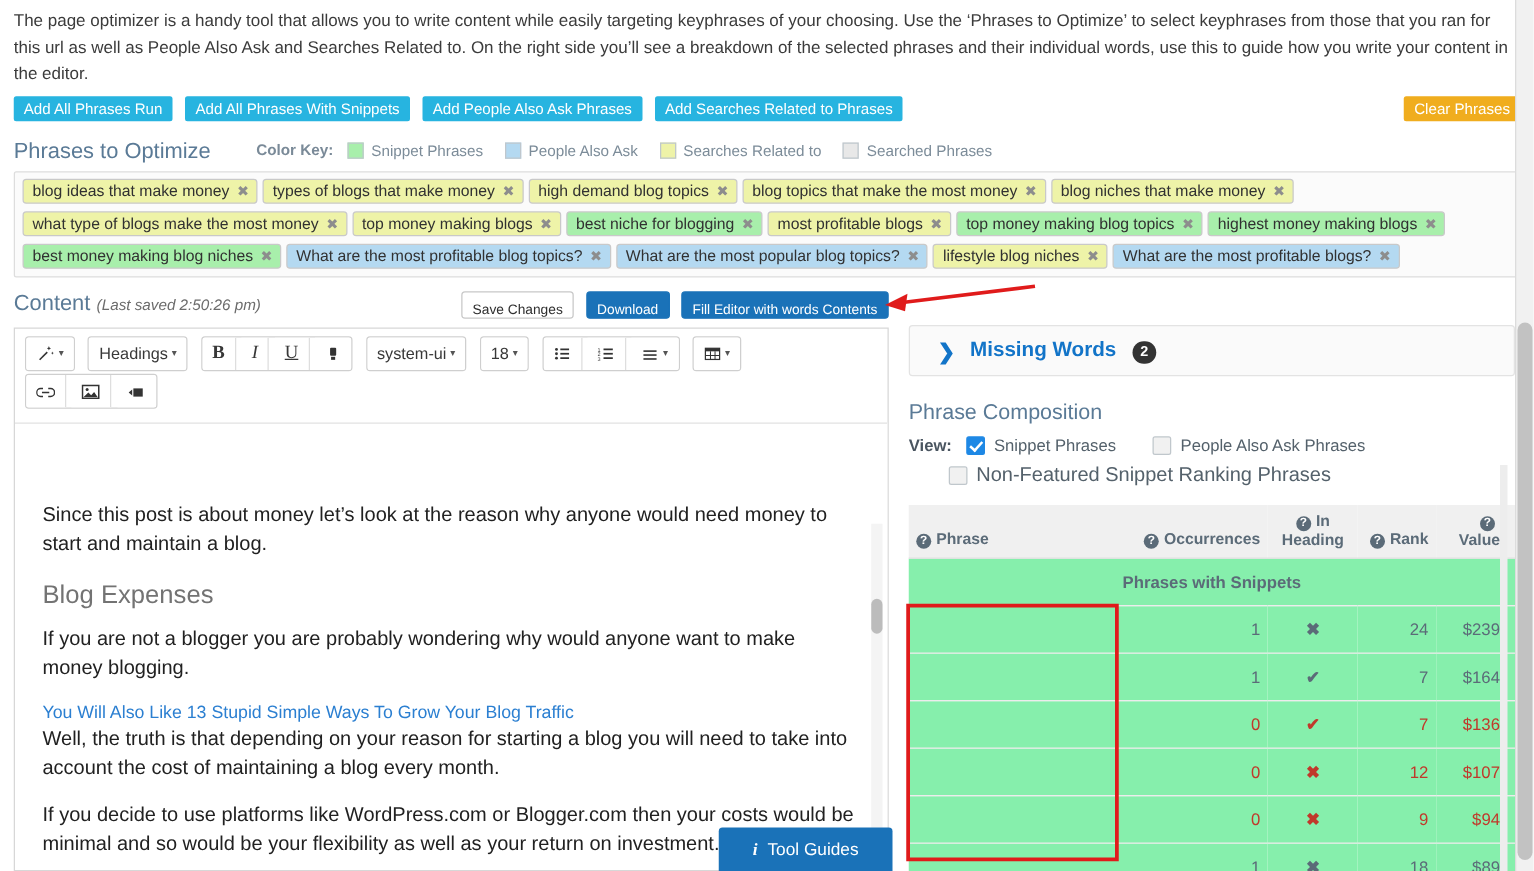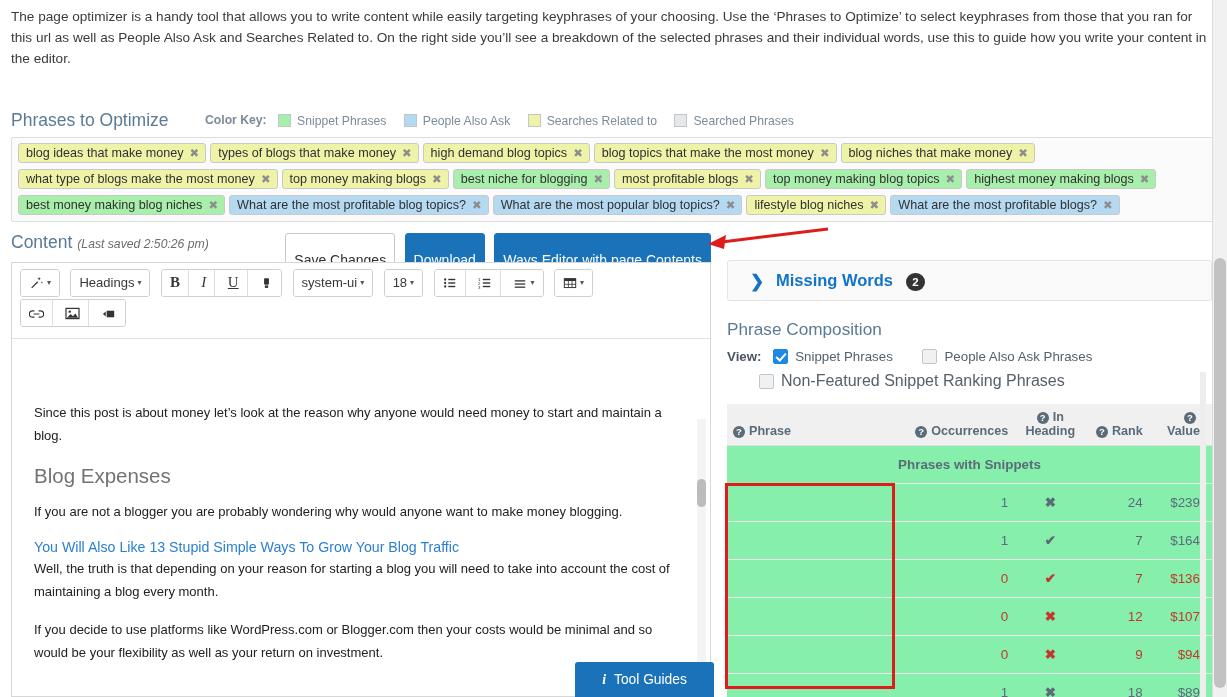--- a/index.html
+++ b/index.html
@@ -95,22 +95,22 @@
   .t-snippet  { background: #a8efab; }
   .t-paa      { background: #b4d9f1; }
   .t-related  { background: #eef3a8; }
 
   
   .content-head { position: absolute; left: 11px; top: 232px; width: 700px; height: 26px; }
   .content-title { font-size: 17.5px; color: #5a7a96; display: inline-block; vertical-align: baseline; }
   .content-sub { font-size: 12.2px; font-style: italic; color: #6c6c6c; margin-left: 5px; }
   .ch-btns { position: absolute; right: 0; top: 1px; }
   .ch-btn {
-    display: inline-block; font-size: 14px; line-height: 21px;
-    height: 22px; padding: 16px 8px; border-radius: 3px; cursor: pointer;
+    display: inline-block; font-size: 11px; line-height: 21px;
+    height: 22px; padding: 4px 8px; border-radius: 3px; cursor: pointer;
     font-family: "Liberation Sans", sans-serif; vertical-align: top;
   }
   .ch-btn.plain { background: #fff; border: 1px solid #c8c8c8; color: #2f2f2f; }
   .ch-btn.blue  { background: #1a72b8; border: 1px solid #1a72b8; color: #fff; margin-left: 5px; }
 
   
   .editor {
     position: absolute;
     left: 11px; top: 262px;
     width: 700px; height: 435px;
@@ -149,21 +149,21 @@
   .tb-btn.u  { text-decoration: underline; font-family: "Liberation Serif", serif; font-size: 15px; }
   .tb-btn svg { vertical-align: -3px; }
   .ed-body {
     position: absolute;
     left: 0; right: 0; top: 75px; bottom: 0;
     border-top: 1px solid #e2e2e2;
     overflow: hidden;
     background: #fff;
   }
   .ed-inner { padding: 62px 22px 0 22px; }
-  .ed-p { font-size: 13px; line-height: 23px; color: #212121; margin: 0 0 15px 0; }
+  .ed-p { font-size: 16px; line-height: 23px; color: #212121; margin: 0 0 15px 0; }
   .ed-h { font-size: 20.5px; line-height: 28px; color: #737373; margin: 0 0 10px 0; font-weight: normal; }
   .ed-link-row { margin: 0 0 1px 0; }
   .ed-link { font-size: 14.2px; color: #2b7fd1; text-decoration: none; }
   .ed-scroll {
     position: absolute; right: 4px; top: 80px;
     width: 9px; height: 355px; background: #f4f4f4;
   }
   .ed-thumb {
     position: absolute; right: 4px; top: 140px;
     width: 9px; height: 28px; background: #bcbcbc; border-radius: 5px;
@@ -301,20 +301,27 @@
     background: #ededed;
   }
 </style>
 </head>
 <body>
 
 <div id="page">
 
   <div class="intro">The page optimizer is a handy tool that allows you to write content while easily targeting keyphrases of your choosing. Use the ‘Phrases to Optimize’ to select keyphrases from those that you ran for this url as well as People Also Ask and Searches Related to. On the right side you’ll see a breakdown of the selected phrases and their individual words, use this to guide how you write your content in the editor.</div>
 
+  <div class="btnbar">
+    <button class="btn">Add All Phrases Run</button>
+    <button class="btn">Add All Phrases With Snippets</button>
+    <button class="btn">Add People Also Ask Phrases</button>
+    <button class="btn">Add Searches Related to Phrases</button>
+    <button class="btn orange">Clear Phrases</button>
+  </div>
 
   <div class="po-head">
     <span class="po-title">Phrases to Optimize</span>
     <span class="colorkey">
       <span class="ck-label">Color Key:</span>
       <span class="ck-item">
         <span class="ck-sw" style="background:#a8efab"></span><span class="ck-txt">Snippet Phrases</span>
       </span>
       <span class="ck-item">
         <span class="ck-sw" style="background:#b4d9f1"></span><span class="ck-txt">People Also Ask</span>
@@ -328,21 +335,21 @@
     </span>
   </div>
 
   <div class="phrasebox" id="phrasebox"><span class="tag t-related"><span>blog ideas that make money</span><span class="x">✖</span></span><span class="tag t-related"><span>types of blogs that make money</span><span class="x">✖</span></span><span class="tag t-related"><span>high demand blog topics</span><span class="x">✖</span></span><span class="tag t-related"><span>blog topics that make the most money</span><span class="x">✖</span></span><span class="tag t-related"><span>blog niches that make money</span><span class="x">✖</span></span><span class="tag t-related"><span>what type of blogs make the most money</span><span class="x">✖</span></span><span class="tag t-related"><span>top money making blogs</span><span class="x">✖</span></span><span class="tag t-snippet"><span>best niche for blogging</span><span class="x">✖</span></span><span class="tag t-related"><span>most profitable blogs</span><span class="x">✖</span></span><span class="tag t-snippet"><span>top money making blog topics</span><span class="x">✖</span></span><span class="tag t-snippet"><span>highest money making blogs</span><span class="x">✖</span></span><span class="tag t-snippet"><span>best money making blog niches</span><span class="x">✖</span></span><span class="tag t-paa"><span>What are the most profitable blog topics?</span><span class="x">✖</span></span><span class="tag t-paa"><span>What are the most popular blog topics?</span><span class="x">✖</span></span><span class="tag t-related"><span>lifestyle blog niches</span><span class="x">✖</span></span><span class="tag t-paa"><span>What are the most profitable blogs?</span><span class="x">✖</span></span></div>
 
   <div class="content-head">
     <span class="content-title">Content</span><span class="content-sub">(Last saved 2:50:26 pm)</span>
     <span class="ch-btns">
       <button class="ch-btn plain">Save Changes</button>
       <button class="ch-btn blue">Download</button>
-      <button class="ch-btn blue">Ways Editor with page Contents</button>
+      <button class="ch-btn blue">Fill Editor with words Contents</button>
     </span>
   </div>
 
   <div class="editor">
 
     <div class="tb-row">
       <span class="tb-group">
         <span class="tb-btn">
           <svg width="15" height="14" viewBox="0 0 16 16">
               <path d="M2 13l7-7 1 1-7 7z" fill="#333"></path>

